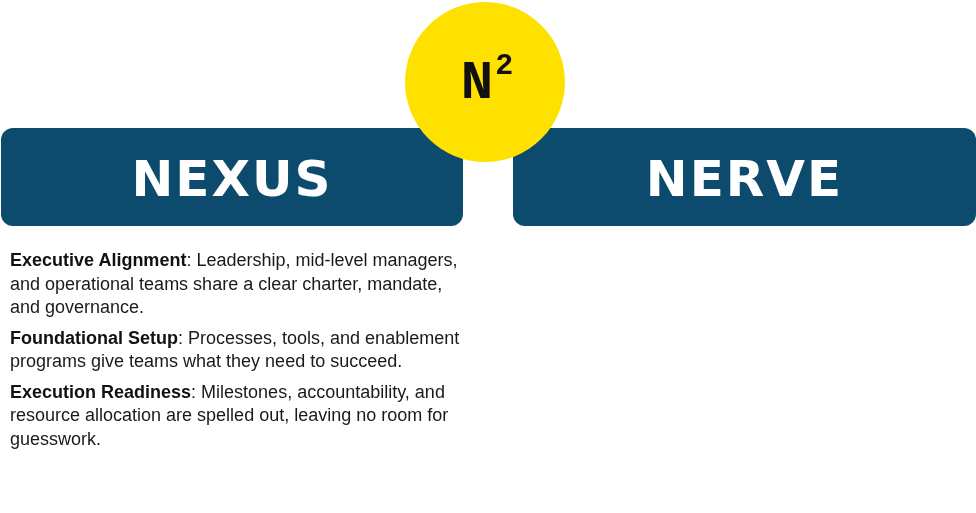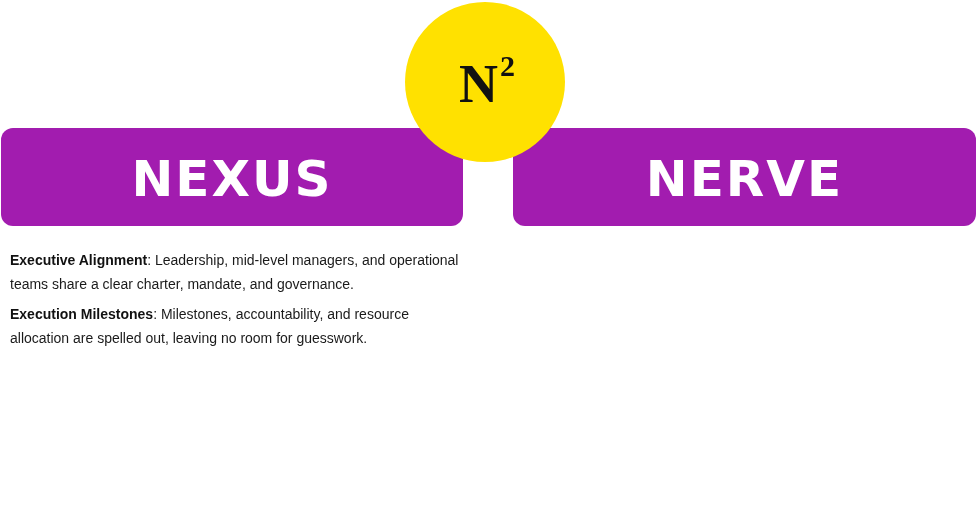--- a/index.html
+++ b/index.html
@@ -1,55 +1,56 @@
 <!DOCTYPE html>
 <html><head>
   <meta charset="utf-8">
   <style>
     html, body { margin: 0; padding: 0; background: #ffffff; }
     body { width: 976px; height: 513px; position: relative; overflow: hidden; font-family: "Liberation Sans", sans-serif; color: #111111; }
     .bar {
-      position: absolute; top: 128px; height: 98px; background: #a21caf;
+      position: absolute; top: 128px; height: 98px; background: #0c4a6e;
       border-radius: 12px; display: flex; align-items: center; justify-content: center;
     }
     .bar.left { left: 1px; width: 462px; }
     .bar.right { left: 513px; width: 463px; }
     .bar-title {
       color: #ffffff; font-family: "DejaVu Sans", sans-serif; font-weight: bold;
       font-size: 50px; letter-spacing: 2px; line-height: 1; margin-top: 4px;
     }
     .badge {
       position: absolute; left: 405px; top: 2px; width: 160px; height: 160px;
       border-radius: 50%; background: #ffe100; display: flex; align-items: center; justify-content: center;
       z-index: 2;
     }
     .badge-text {
-      font-family: Liberation Serif, serif; font-weight: bold; font-size: 54px; color: #111111; line-height: 1;
+      font-family: Liberation Mono, monospace; font-weight: bold; font-size: 54px; color: #111111; line-height: 1;
       margin-left: 4px; margin-top: 4px;
     }
     .badge-sup { font-size: 30px; vertical-align: top; position: relative; top: -6px; margin-left: 2px; }
     .col { position: absolute; top: 249px; width: 450px; }
     .col.left { left: 10px; }
     .col.right { left: 523px; }
-    .item { font-size: 14px; line-height: 23.5px; margin: 0 0 7px 0; color: #1a1a1a; }
+    .item { font-size: 18px; line-height: 23.5px; margin: 0 0 7px 0; color: #1a1a1a; }
     .item b { font-weight: bold; color: #111111; }
   </style>
 </head>
 <body>
 
 <div class="badge">
   <span class="badge-text"><span>N</span><span class="badge-sup">2</span></span>
 </div>
 
 <div class="bar left">
   <span class="bar-title">NEXUS</span>
 </div>
 <div class="bar right">
   <span class="bar-title">NERVE</span>
 </div>
 
 <div class="col left">
   <p class="item"><b>Executive Alignment</b><span>: </span><span>Leadership, mid-level managers, and operational teams share a clear charter, mandate, and governance.</span></p>
-  <p class="item"><b>Execution Milestones</b><span>: </span><span>Milestones, accountability, and resource allocation are spelled out, leaving no room for guesswork.</span></p>
+  <p class="item"><b>Foundational Setup</b><span>: </span><span>Processes, tools, and enablement programs give teams what they need to succeed.</span></p>
+  <p class="item"><b>Execution Readiness</b><span>: </span><span>Milestones, accountability, and resource allocation are spelled out, leaving no room for guesswork.</span></p>
 </div>
 
 <div class="col right">
 </div>
 
 </body></html>

